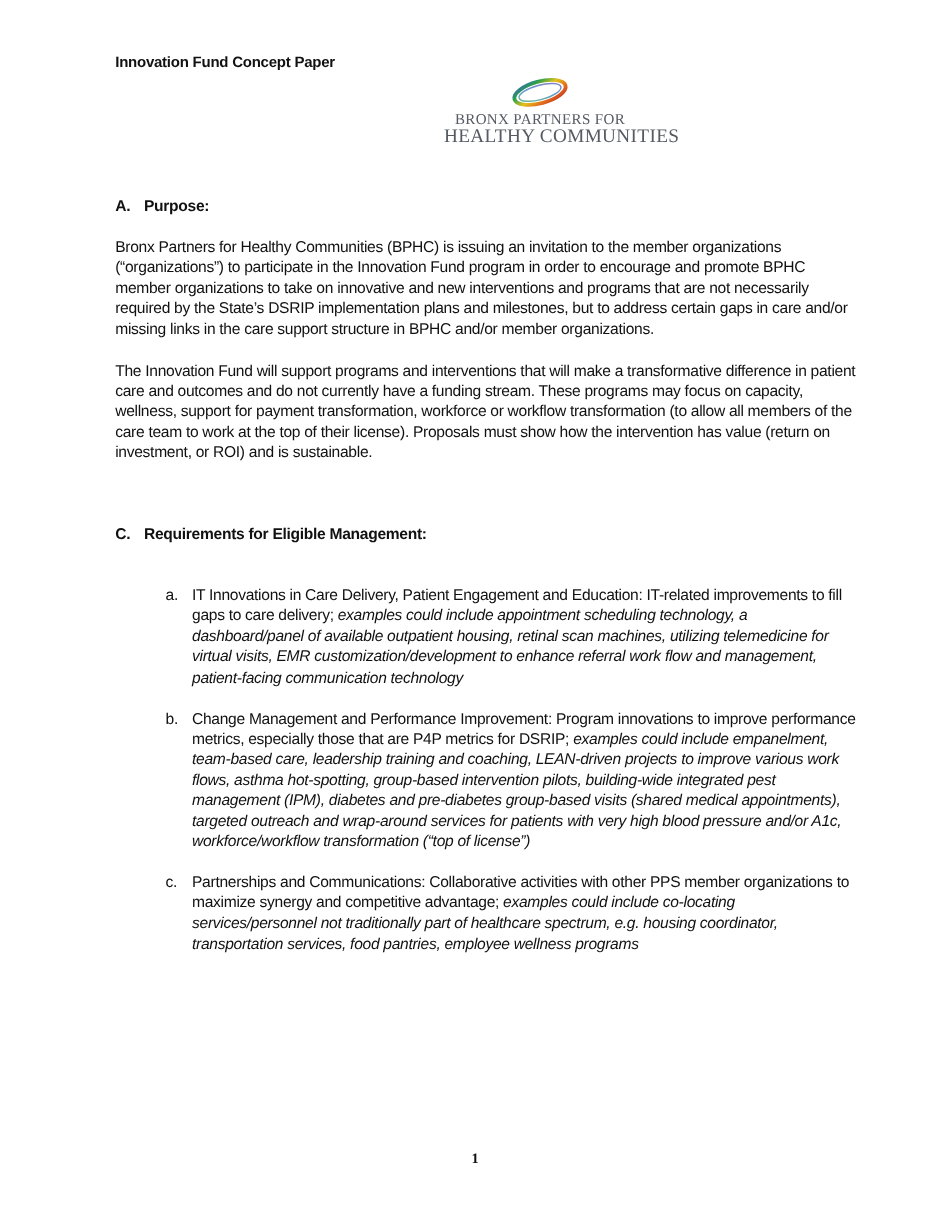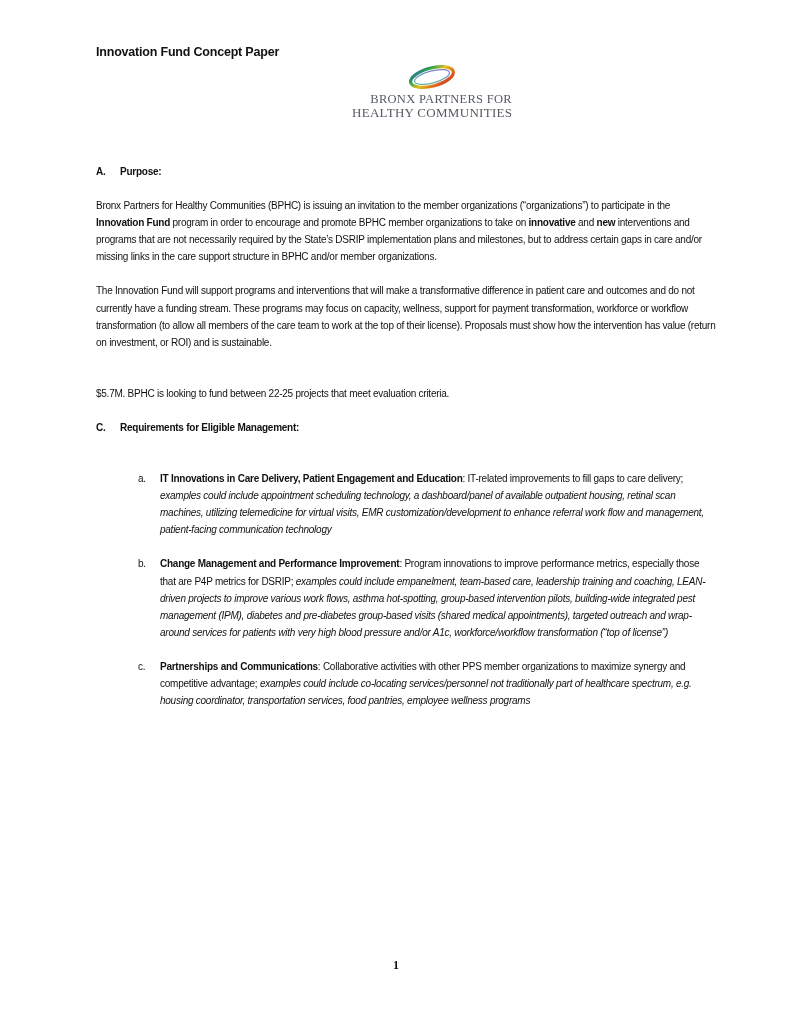--- a/index.html
+++ b/index.html
@@ -1,33 +1,33 @@
 <!DOCTYPE html>
 <html><head>
 <meta charset="utf-8">
 <style>
   html, body { margin:0; padding:0; background:#ffffff; }
   body { width:791px; height:1024px; position:relative; overflow:hidden;
          font-family:"Liberation Sans", sans-serif; color:#111; }
   .page { position:absolute; left:0; top:0; width:791px; height:812px; }
   .doc-title { position:absolute; left:96px; top:45px; font-size:12.5px; font-weight:bold; letter-spacing:-0.2px; }
-  .logo { position:absolute; left:352px; top:64px; width:160px; text-align:right; }
+  .logo { position:absolute; left:370px; top:64px; width:160px; text-align:center; }
   .logo-mark { display:block; margin:0 auto 0 0; margin-left:28px; }
   .logo-line1 { font-family:"Liberation Serif", serif; font-size:12.5px; color:#555a63; letter-spacing:0.3px; margin-top:2px; }
-  .logo-line2 { font-family:"Liberation Serif", serif; font-size:13px; color:#555a63; letter-spacing:0.3px; margin-top:-2px; white-space:nowrap; }
-  .body { position:absolute; left:96px; top:163px; width:620px; font-size:10px; line-height:17.1px; letter-spacing:-0.25px; }
+  .logo-line2 { font-family:"Liberation Serif", serif; font-size:16px; color:#555a63; letter-spacing:0.3px; margin-top:-2px; white-space:nowrap; }
+  .body { position:absolute; left:96px; top:163px; width:620px; font-size:13px; line-height:17.1px; letter-spacing:-0.25px; }
   .h { font-weight:bold; }
   .h .num { display:inline-block; width:24px; }
   p { margin:0; }
   .gap { height:17px; }
   .item1 { margin-left:24px; }
   .item1 .num { display:inline-block; width:24px; }
   .sub { position:relative; margin-left:64px; padding-left:0; }
   .sub .letter { position:absolute; left:-22px; top:0; }
-  b { font-weight:bold;text-align:right; }
+  b { font-weight:normal;text-align:right; }
   i { font-style:italic; }
   .pageno { position:absolute; left:393px; top:958px; font-size:12px; font-weight:bold; font-family:"Liberation Serif", serif; }
 </style>
 </head>
 <body>
 
 <div class="page">
 
   <div class="doc-title">Innovation Fund Concept Paper</div>
 
@@ -59,21 +59,20 @@
     <p class="h">
       <span class="num">A.</span><span>Purpose:</span>
     </p>
     <div class="gap"></div>
     <p><span>Bronx Partners for Healthy Communities (BPHC) is issuing an invitation to the member organizations (“organizations”) to participate in the </span><b>Innovation Fund</b><span> program in order to encourage and promote BPHC member organizations to take on </span><b>innovative</b><span> and </span><b>new</b><span> interventions and programs that are not necessarily required by the State’s DSRIP implementation plans and milestones, but to address certain gaps in care and/or missing links in the care support structure in BPHC and/or member organizations.</span></p>
     <div class="gap"></div>
     <p>The Innovation Fund will support programs and interventions that will make a transformative difference in patient care and outcomes and do not currently have a funding stream. These programs may focus on capacity, wellness, support for payment transformation, workforce or workflow transformation (to allow all members of the care team to work at the top of their license). Proposals must show how the intervention has value (return on investment, or ROI) and is sustainable.</p>
     <div class="gap"></div>
     <div class="gap"></div>
 
-    <p>$5.7M. BPHC is looking to fund between 22-25 projects that meet evaluation criteria.</p>
     <div class="gap"></div>
 
     <p class="h">
       <span class="num">C.</span><span>Requirements for Eligible Management:</span>
     </p>
     <div class="gap"></div>
     <div class="gap"></div>
 
     <p class="sub"><span class="letter">a.</span><b>IT Innovations in Care Delivery, Patient Engagement and Education</b><span>: IT-related improvements  to fill gaps to care delivery; </span><i>examples could include appointment scheduling technology, a dashboard/panel of available outpatient housing, retinal scan machines, utilizing telemedicine for virtual visits, EMR customization/development to enhance referral work flow and management, patient-facing communication technology</i></p>
     <div class="gap"></div>

